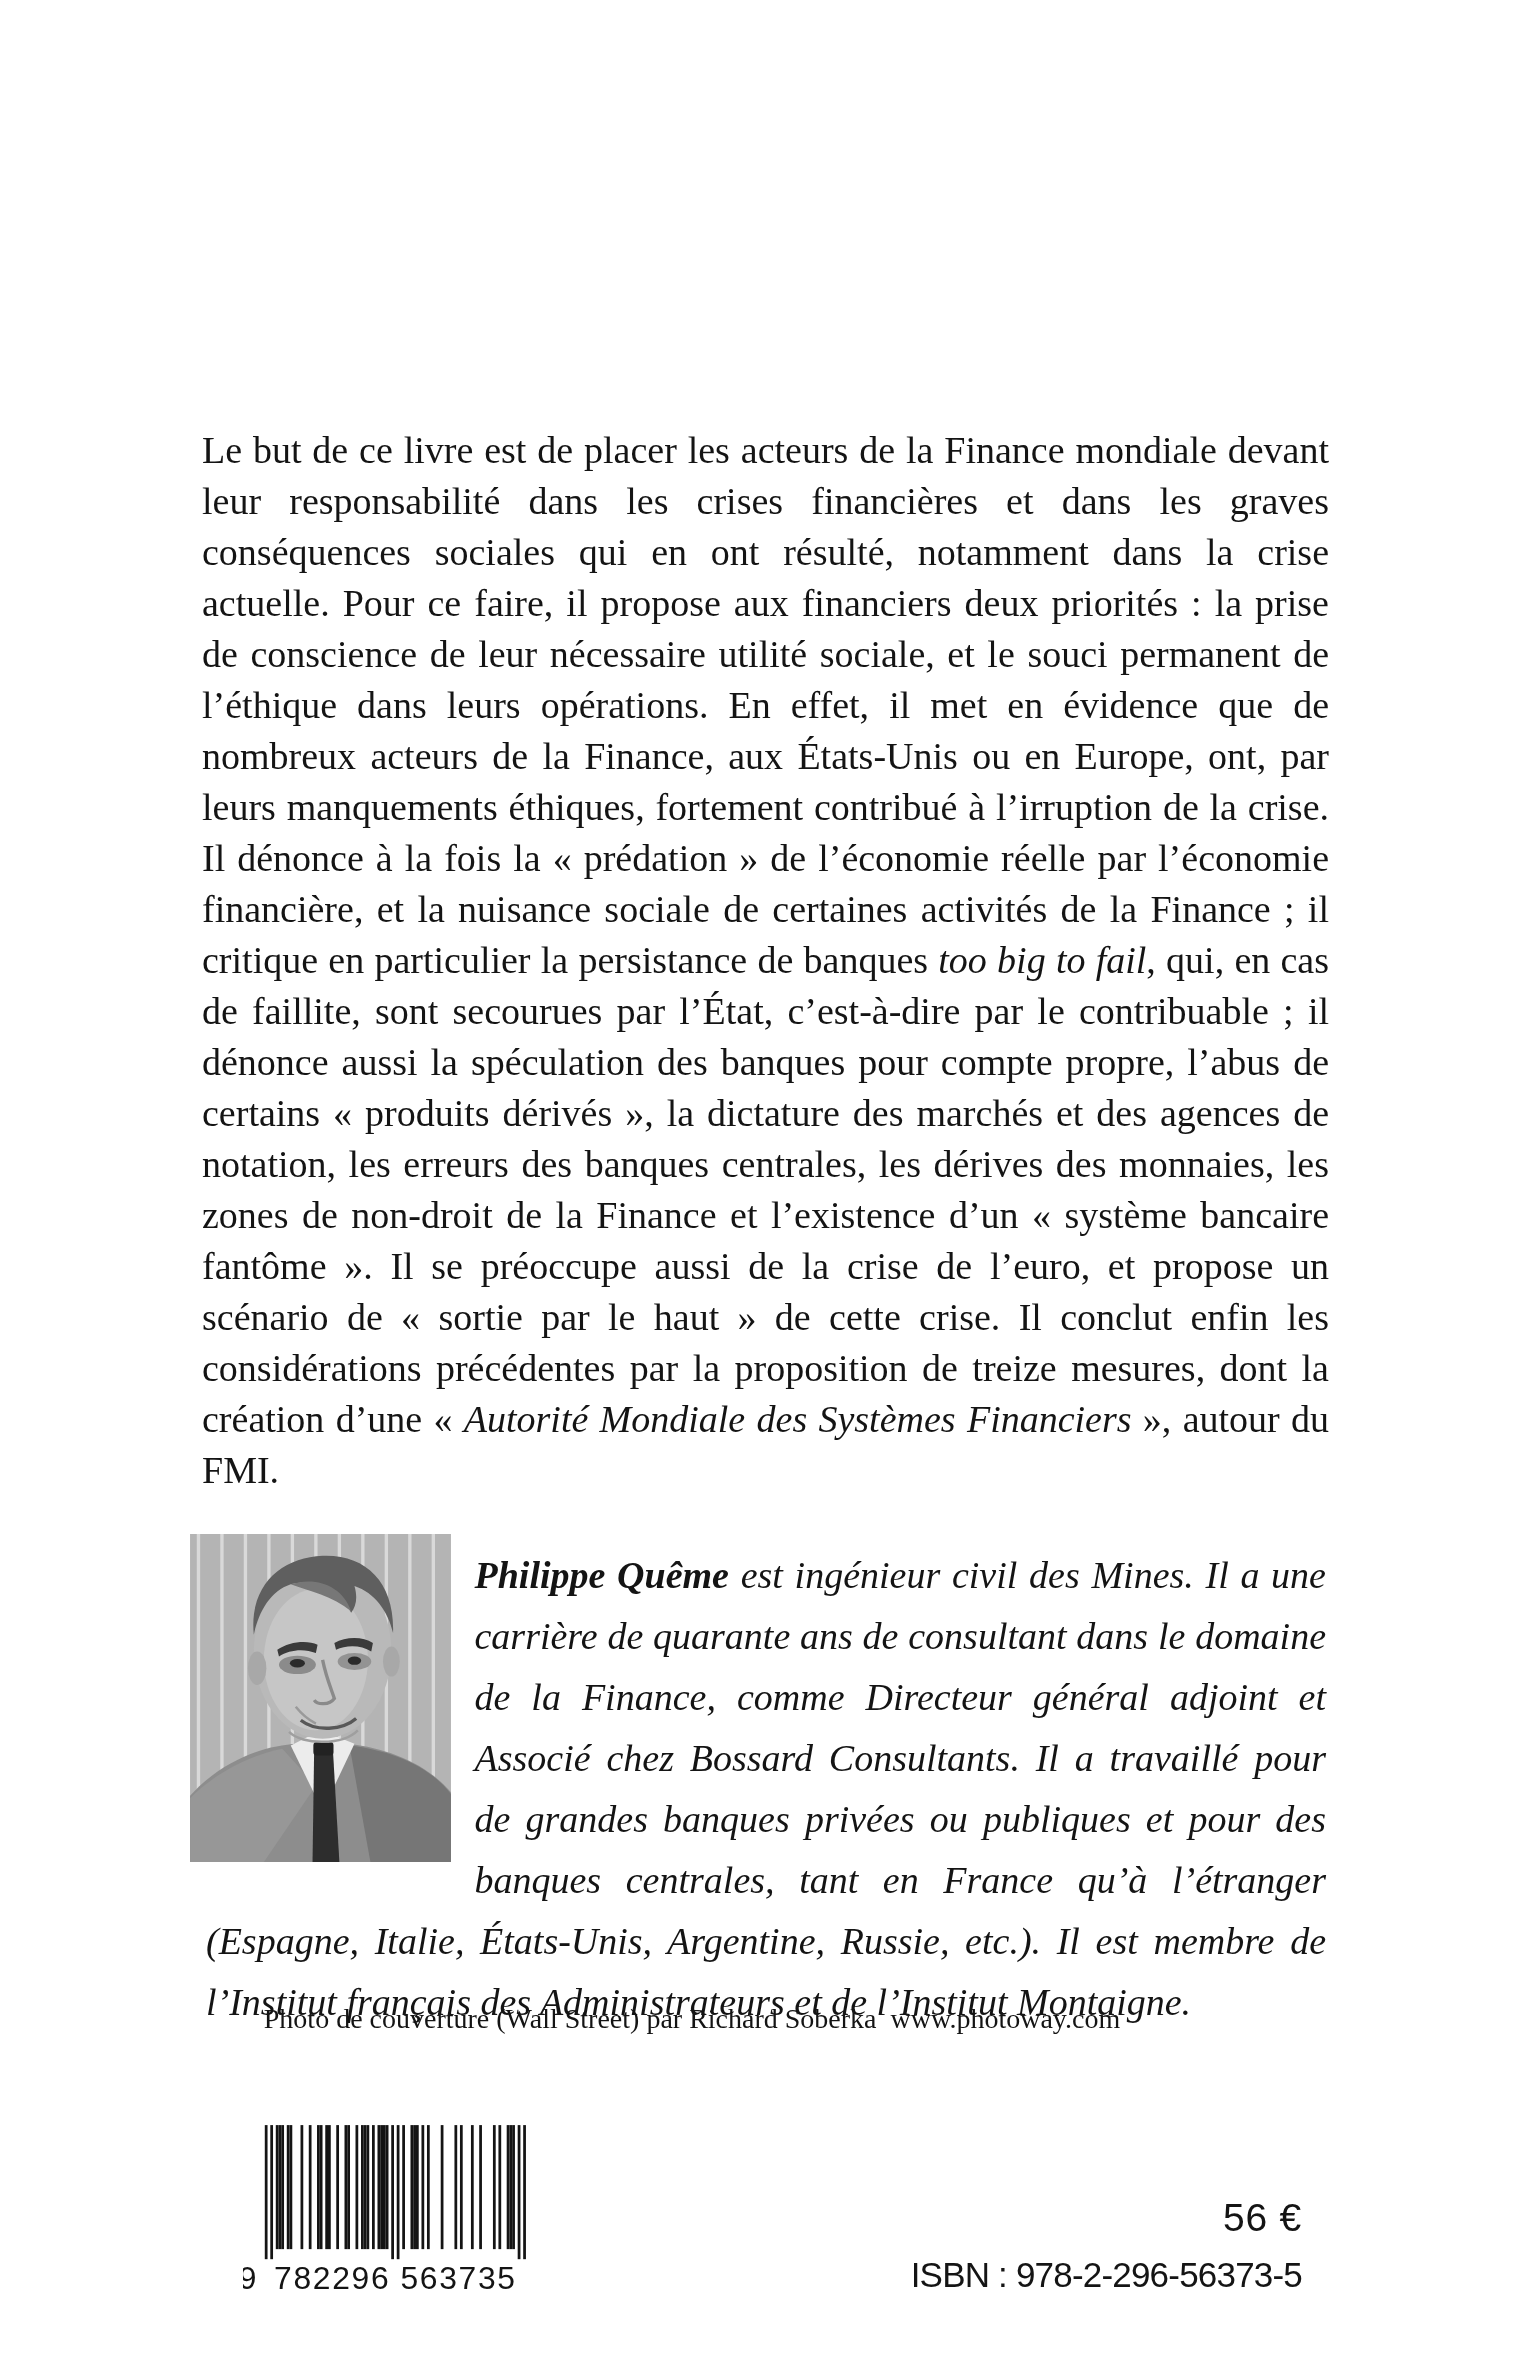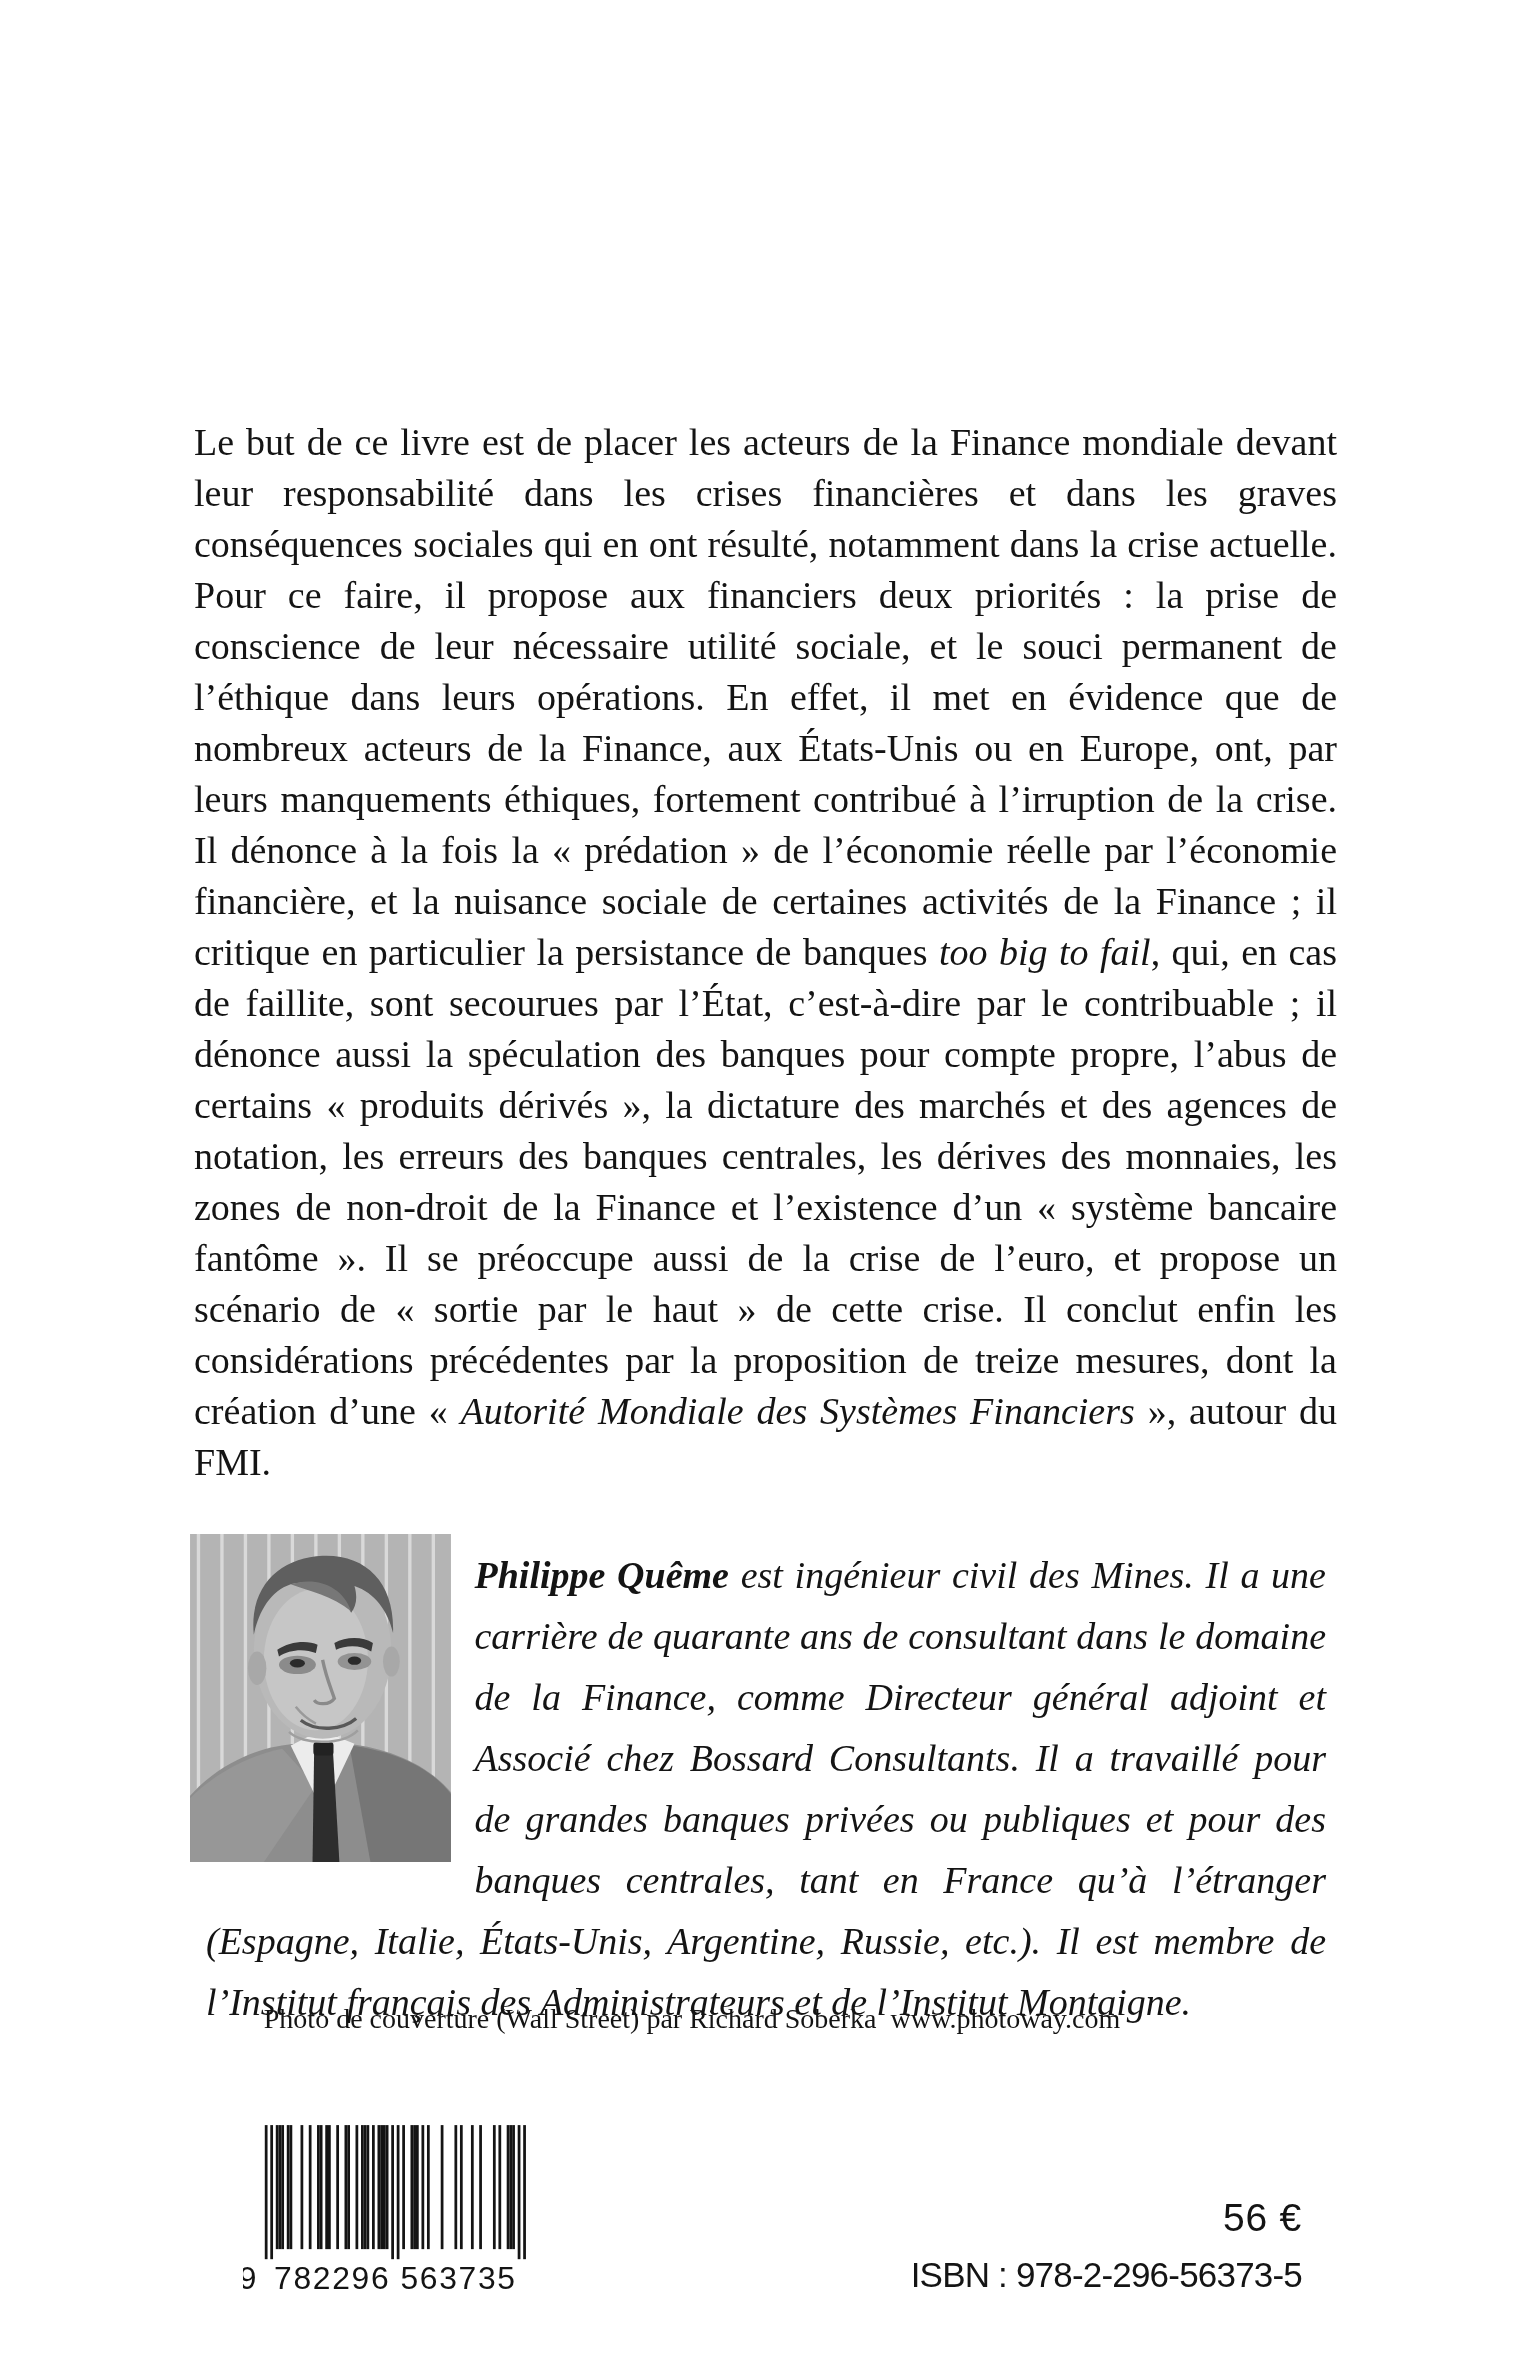--- a/index.html
+++ b/index.html
@@ -6,21 +6,21 @@
   body{width:1535px;height:2377px;position:relative;font-family:"Liberation Serif","DejaVu Serif",serif;color:#141414;}
   .page{position:absolute;inset:0;background:#ffffff;overflow:hidden;}
 
   
   .header{position:absolute;top:159px;left:0;width:1535px;text-align:center;}
   .title-line{font-weight:bold;font-size:65px;line-height:70px;transform:scaleX(0.88);transform-origin:50% 50%;white-space:nowrap;}
   .subtitle{font-weight:bold;font-style:italic;font-size:47px;line-height:52px;margin-top:8.4px;transform:scaleX(0.94);transform-origin:50% 50%;white-space:nowrap;}
 
   
   .synopsis{position:absolute;top:413px;left:190px;width:1151px;}
-  .synopsis p{margin:4px;font-size:38px;line-height:51px;text-align:justify;}
+  .synopsis p{margin:12px;font-size:38px;line-height:51px;text-align:justify;}
 
   
   .bio{position:absolute;top:1529px;left:190px;width:1152px;}
   .bio p{margin:16px;font-size:38px;line-height:61px;font-style:italic;text-align:justify;}
   .photo{float:left;width:261px;height:328px;margin:5px 23.5px 6.7px 0;}
   .b{font-weight:bold;}
   .i{font-style:italic;}
 
   
   .credit{position:absolute;top:2003px;left:0;width:1384px;text-align:center;font-size:28px;line-height:32px;white-space:pre;}

